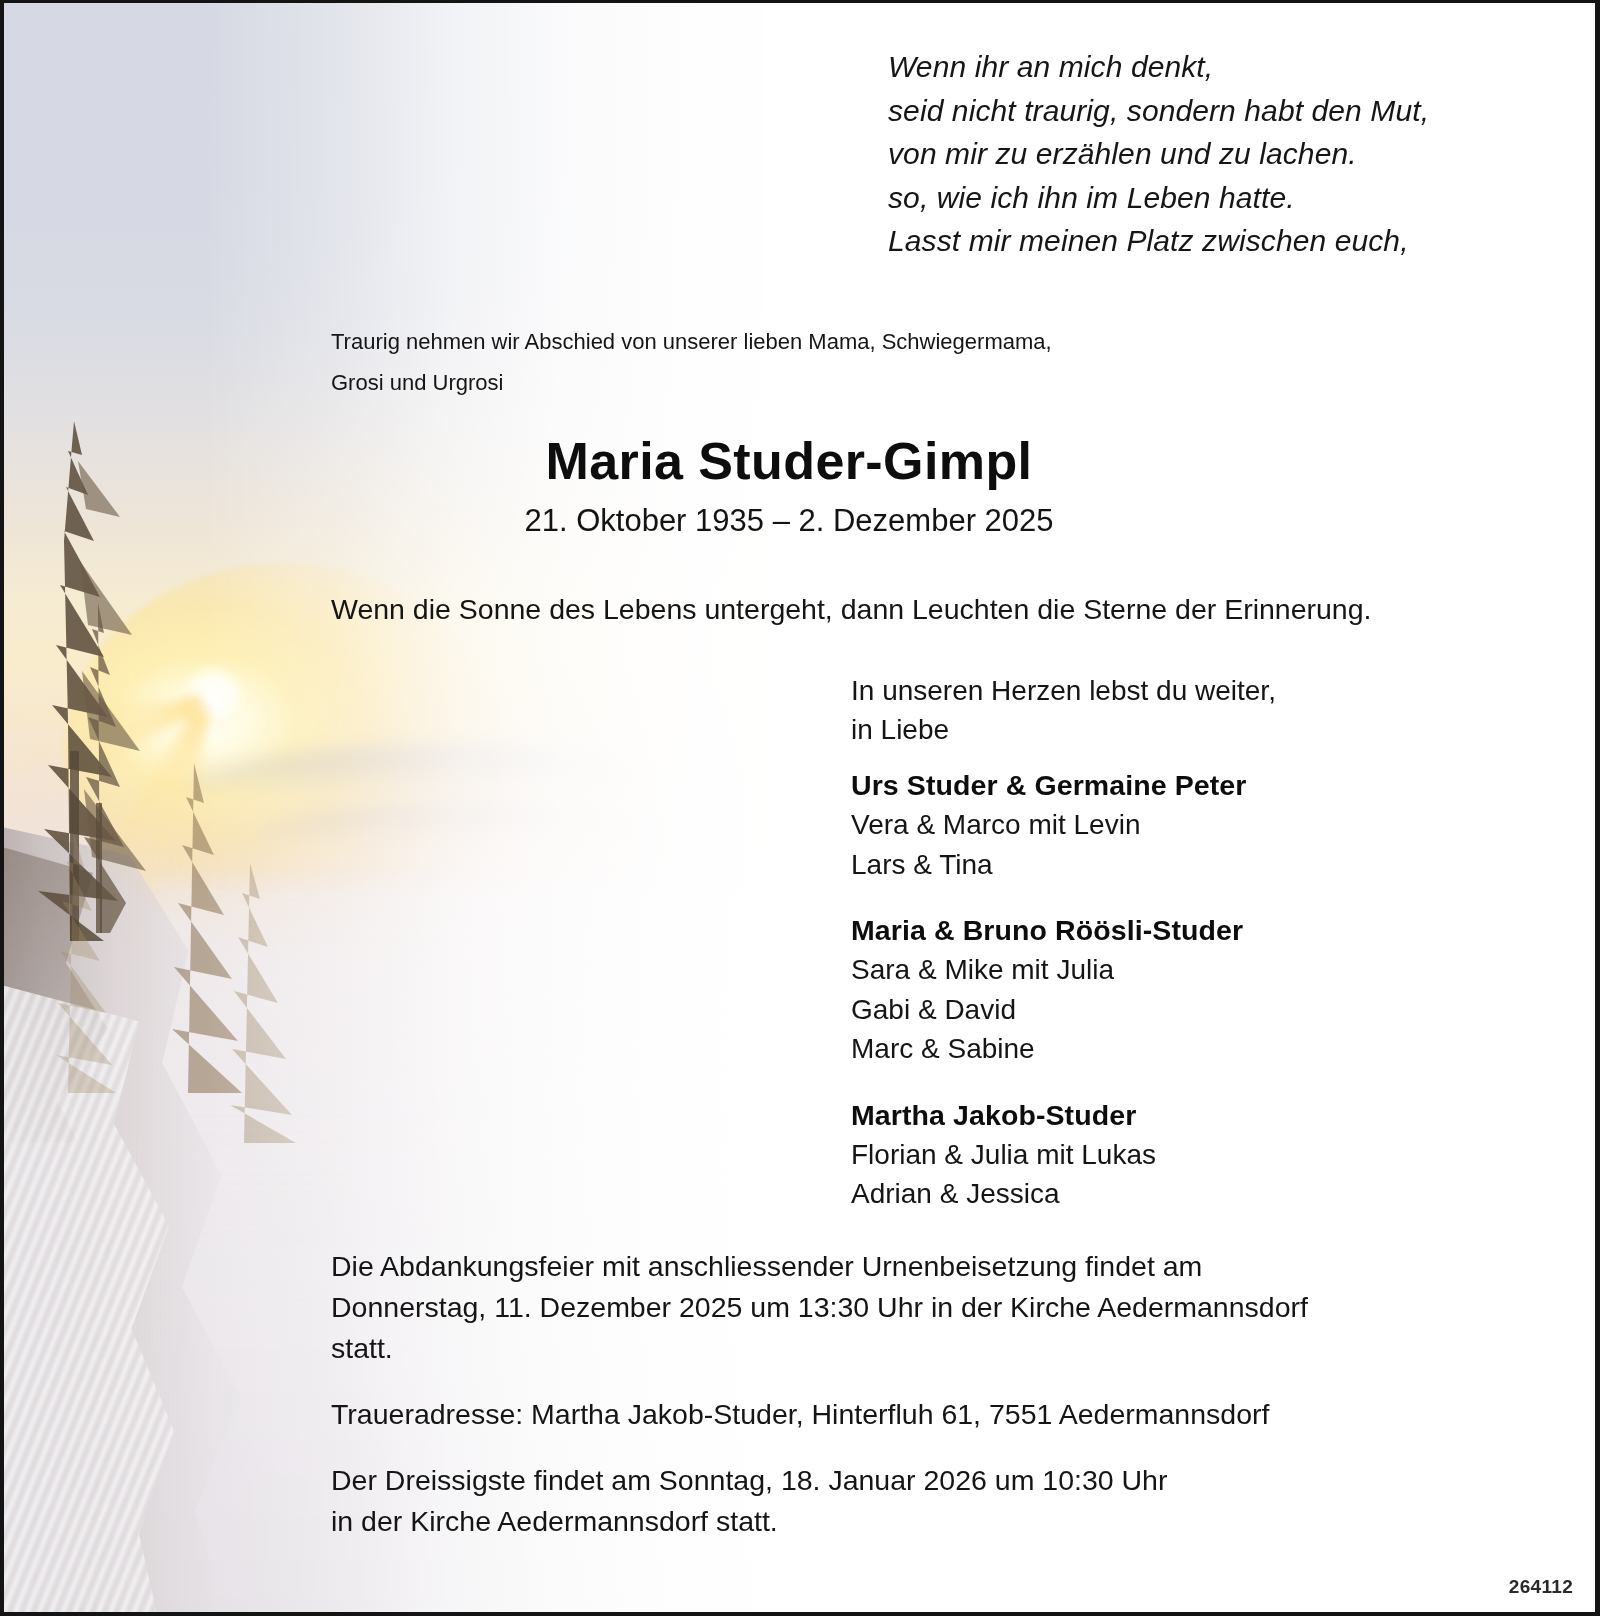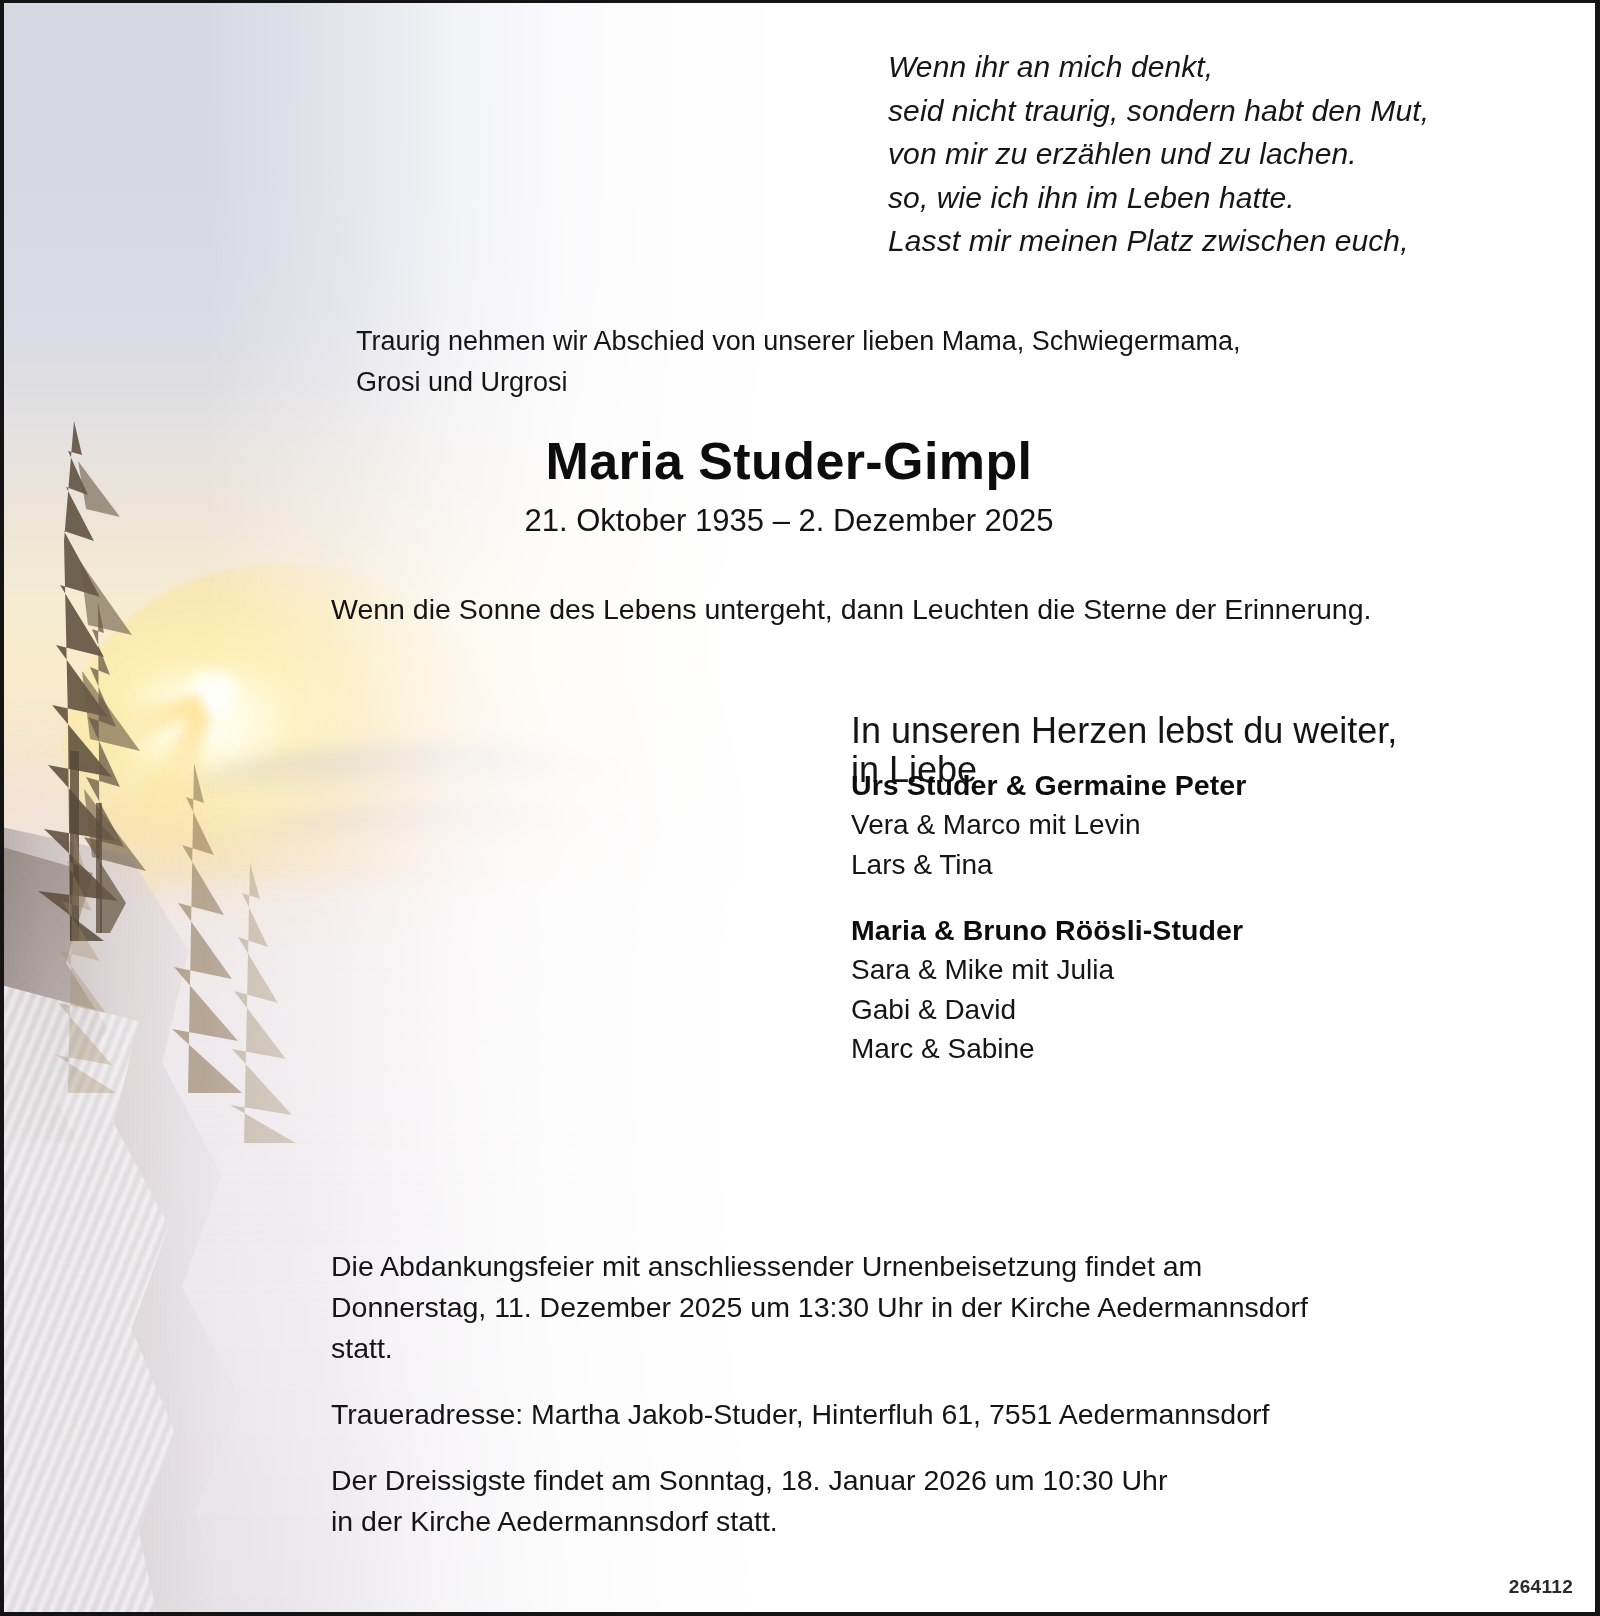--- a/index.html
+++ b/index.html
@@ -210,24 +210,23 @@
     color: #161616;
     letter-spacing: 0.1px;
   }
   .poem .ln { display: block; white-space: nowrap; }
 
   .intro {
     position: absolute;
     left: 318px;
     top: 318px;
     width: 1180px;
-    font-size: 27px;
+    font-size: 22px;
     line-height: 41px;
     color: #151515;
-    margin-left: 25px;
   }
   .intro .ln { display: block; }
 
   .name {
     position: absolute;
     left: 0;
     right: 0;
     top: 428px;
     text-align: center;
     font-size: 52px;
@@ -256,24 +255,23 @@
     font-size: 28.5px;
     line-height: 40px;
     color: #151515;
   }
 
   .tribute {
     position: absolute;
     left: 838px;
     top: 668px;
     width: 600px;
-    font-size: 36px;
+    font-size: 28px;
     line-height: 39px;
     color: #151515;
-    margin-top: 40px;
   }
   .tribute .ln { display: block; }
 
   .families {
     position: absolute;
     left: 838px;
     top: 762px;
     width: 620px;
   }
   .family-group { margin-bottom: 26px; }
@@ -433,20 +431,25 @@
         <div class="family-member">Lars &amp; Tina</div>
       </div>
 
       <div class="family-group">
         <div class="family-head">Maria &amp; Bruno Röösli-Studer</div>
         <div class="family-member">Sara &amp; Mike mit Julia</div>
         <div class="family-member">Gabi &amp; David</div>
         <div class="family-member">Marc &amp; Sabine</div>
       </div>
 
+      <div class="family-group">
+        <div class="family-head">Martha Jakob-Studer</div>
+        <div class="family-member">Florian &amp; Julia mit Lukas</div>
+        <div class="family-member">Adrian &amp; Jessica</div>
+      </div>
 
     </div>
 
     <div class="service">
 
       <div class="service-block">
         <span class="ln">Die Abdankungsfeier mit anschliessender Urnenbeisetzung findet am</span>
         <span class="ln">Donnerstag, 11. Dezember 2025 um 13:30 Uhr in der Kirche Aedermannsdorf</span>
         <span class="ln">statt.</span>
       </div>

